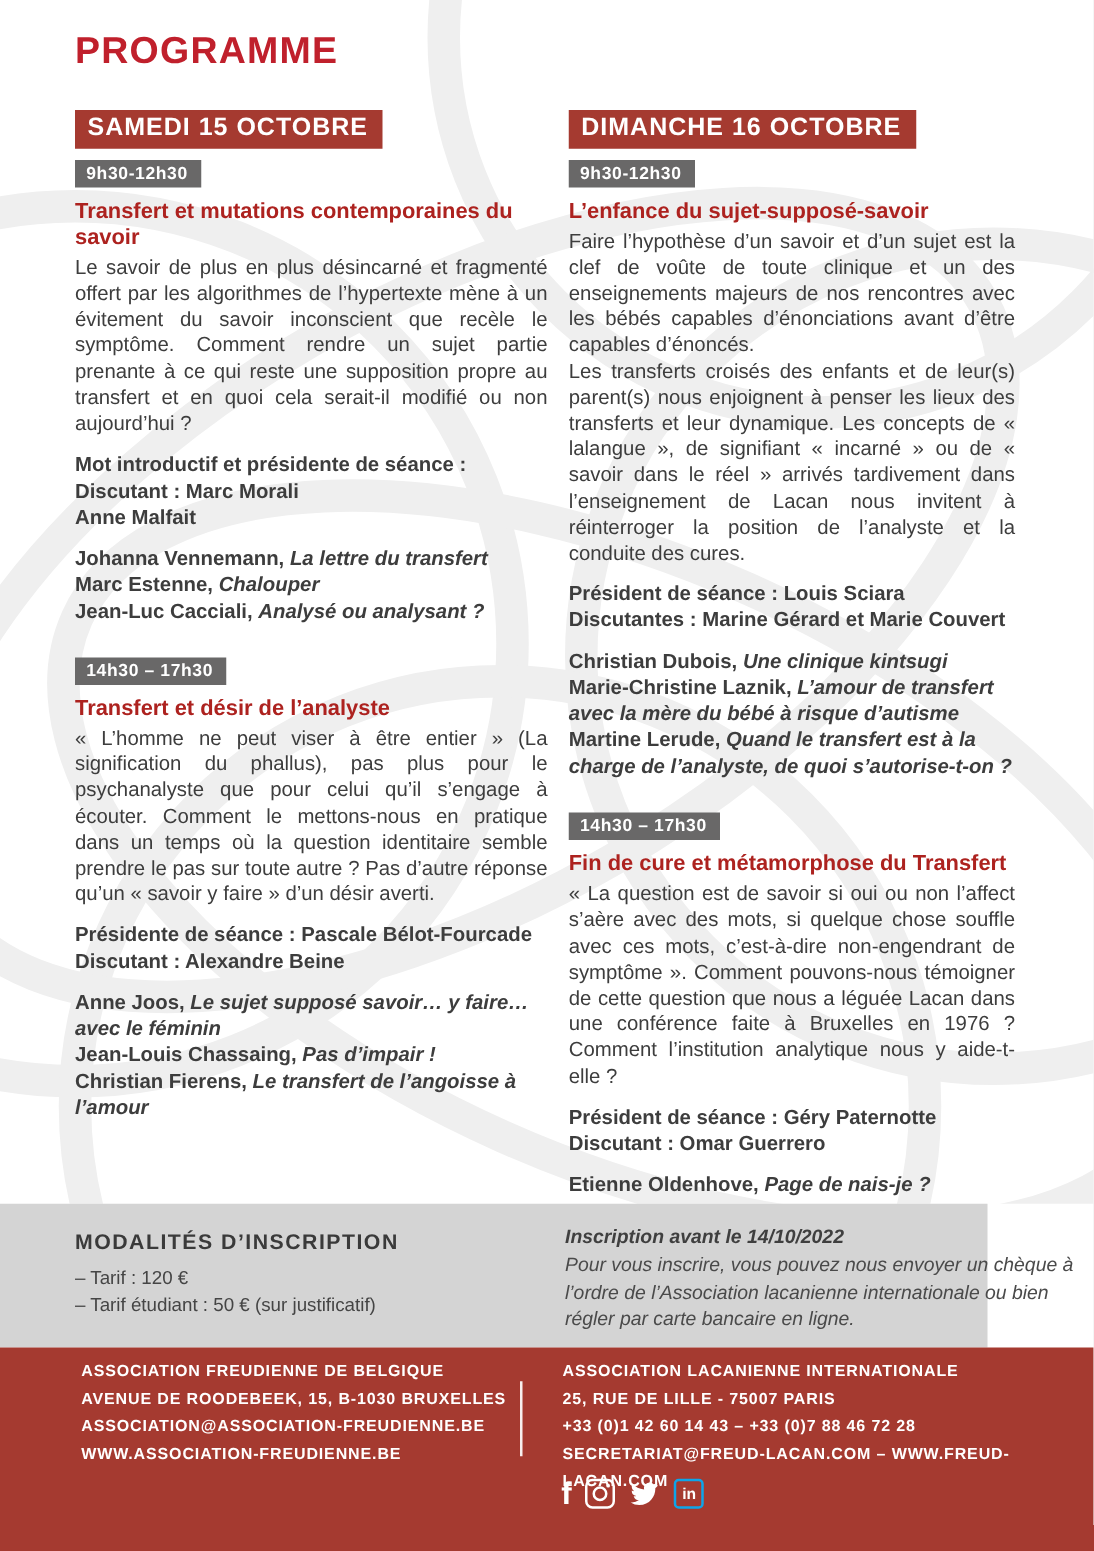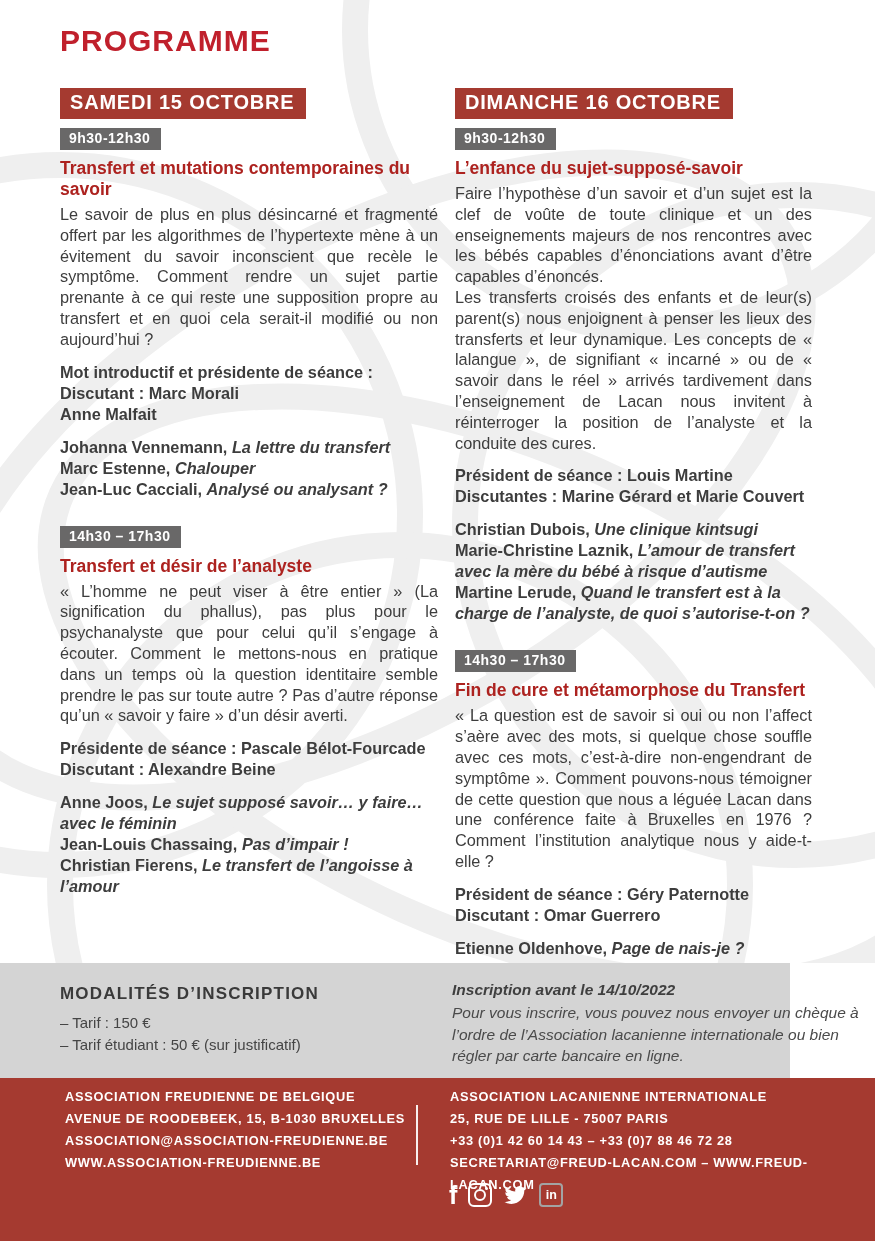--- a/index.html
+++ b/index.html
@@ -99,21 +99,21 @@
   }
   .icon-ig .lens{
     position:absolute;left:4px;top:4px;width:8px;height:8px;
     border:2px solid #ffffff;border-radius:50%;
   }
   .icon-ig .dot{
     position:absolute;right:2px;top:2px;width:3px;height:3px;
     background:#ffffff;border-radius:50%;
   }
   .icon-li{
-    width:20px;height:20px;border:2px solid #a3a3a3;border-radius:4px;
+    width:20px;height:20px;border:2px solid #0ea5e9;border-radius:4px;
     display:flex;align-items:center;justify-content:center;
     font-size:12.5px;font-weight:bold;color:#ffffff;
   }
   .icon-tw svg{display:block;}
 </style>
 </head>
 <body>
 
 <div class="page">
 
@@ -176,21 +176,21 @@
         <div class="daybar">DIMANCHE 16 OCTOBRE</div>
 
         <div class="session">
           <div><span class="timebar">9h30-12h30</span></div>
           <h3 class="session-title">L’enfance du sujet-supposé-savoir</h3>
           <div class="paras">
             <p class="para">Faire l’hypothèse d’un savoir et d’un sujet est la clef de voûte de toute clinique et un des enseignements majeurs de nos rencontres avec les bébés capables d’énonciations avant d’être capables d’énoncés.</p>
             <p class="para">Les transferts croisés des enfants et de leur(s) parent(s) nous enjoignent à penser les lieux des transferts et leur dynamique. Les concepts de « lalangue », de signifiant « incarné » ou de « savoir dans le réel » arrivés tardivement dans l’enseignement de Lacan nous invitent à réinterroger la position de l’analyste et la conduite des cures.</p>
           </div>
           <div class="chairs">
-            <div>Président de séance : Louis Martine</div>
+            <div>Président de séance : Louis Sciara</div>
             <div>Discutantes : Marine Gérard et Marie Couvert</div>
           </div>
           <div class="speakers">
             <div class="speaker"><span class="sp-name">Christian Dubois,</span> <em class="sp-work">Une clinique kintsugi</em></div>
             <div class="speaker"><span class="sp-name">Marie-Christine Laznik,</span> <em class="sp-work">L’amour de transfert avec la mère du bébé à risque d’autisme</em></div>
             <div class="speaker"><span class="sp-name">Martine Lerude,</span> <em class="sp-work">Quand le transfert est à la charge de l’analyste, de quoi s’autorise-t-on ?</em></div>
           </div>
         </div>
 
         <div class="session second">
@@ -208,21 +208,21 @@
 
           </div>
         </div>
       </div>
     </div>
   </div>
 
   <div class="modalites">
     <div class="mod-left">
       <h2 class="mod-heading">MODALITÉS D’INSCRIPTION</h2>
-      <div class="mod-item">– Tarif : 150 €</div>
+      <div class="mod-item">– Tarif : 120 €</div>
       <div class="mod-item">– Tarif étudiant : 50 € (sur justificatif)</div>
     </div>
     <div class="mod-right">
       <div class="mod-deadline">Inscription avant le 14/10/2022</div>
       <div class="mod-note">Pour vous inscrire, vous pouvez nous envoyer un chèque à l’ordre de l’Association lacanienne internationale ou bien régler par carte bancaire en ligne.</div>
     </div>
   </div>
 
   <div class="footer">
     <div class="f-block f-left">

